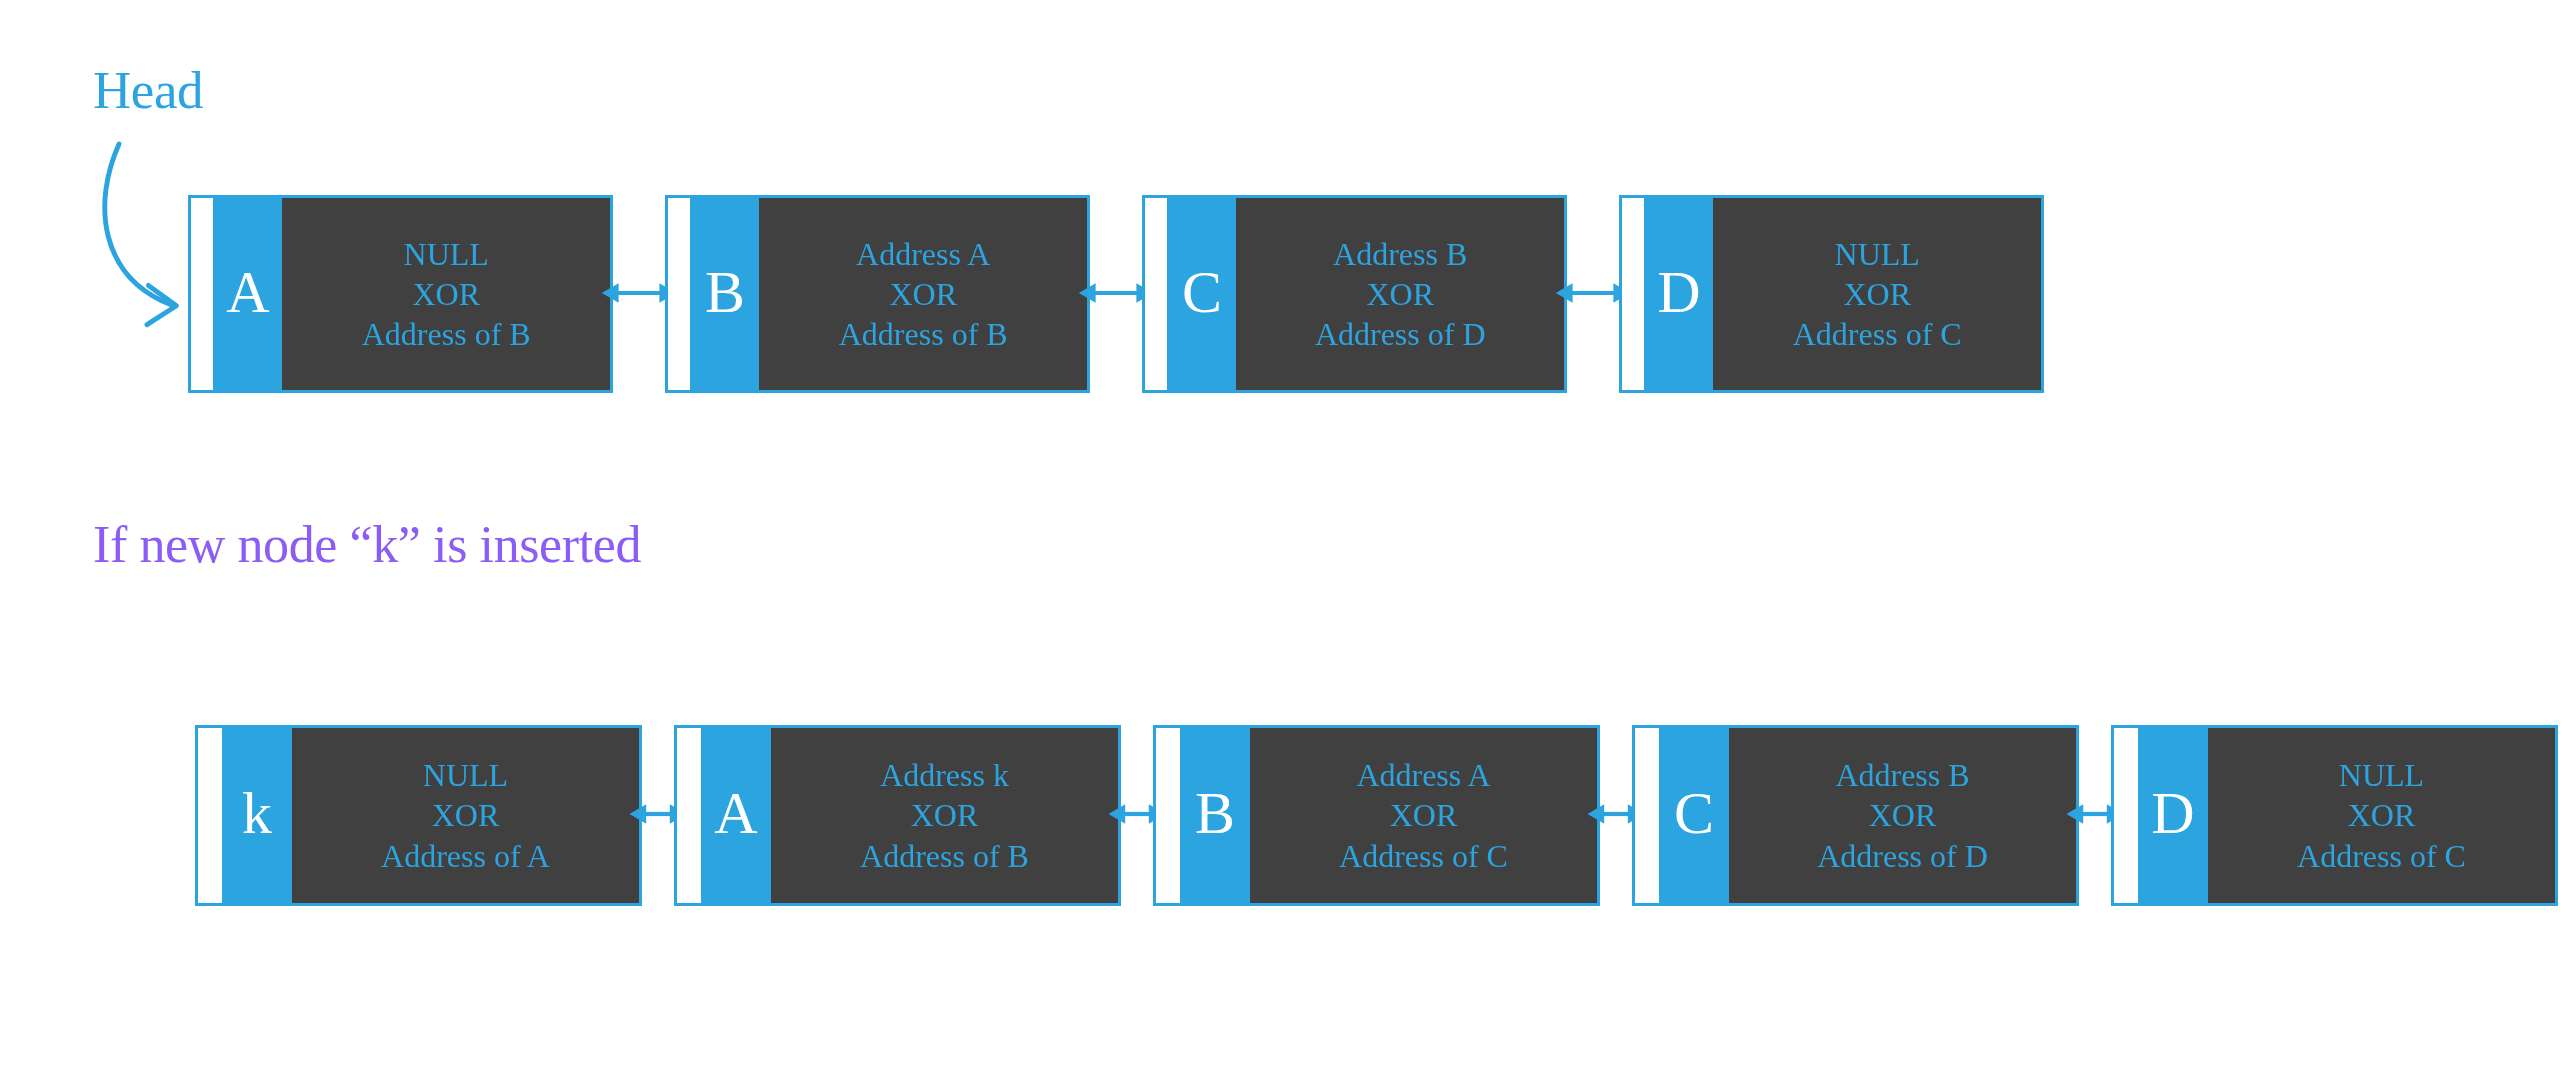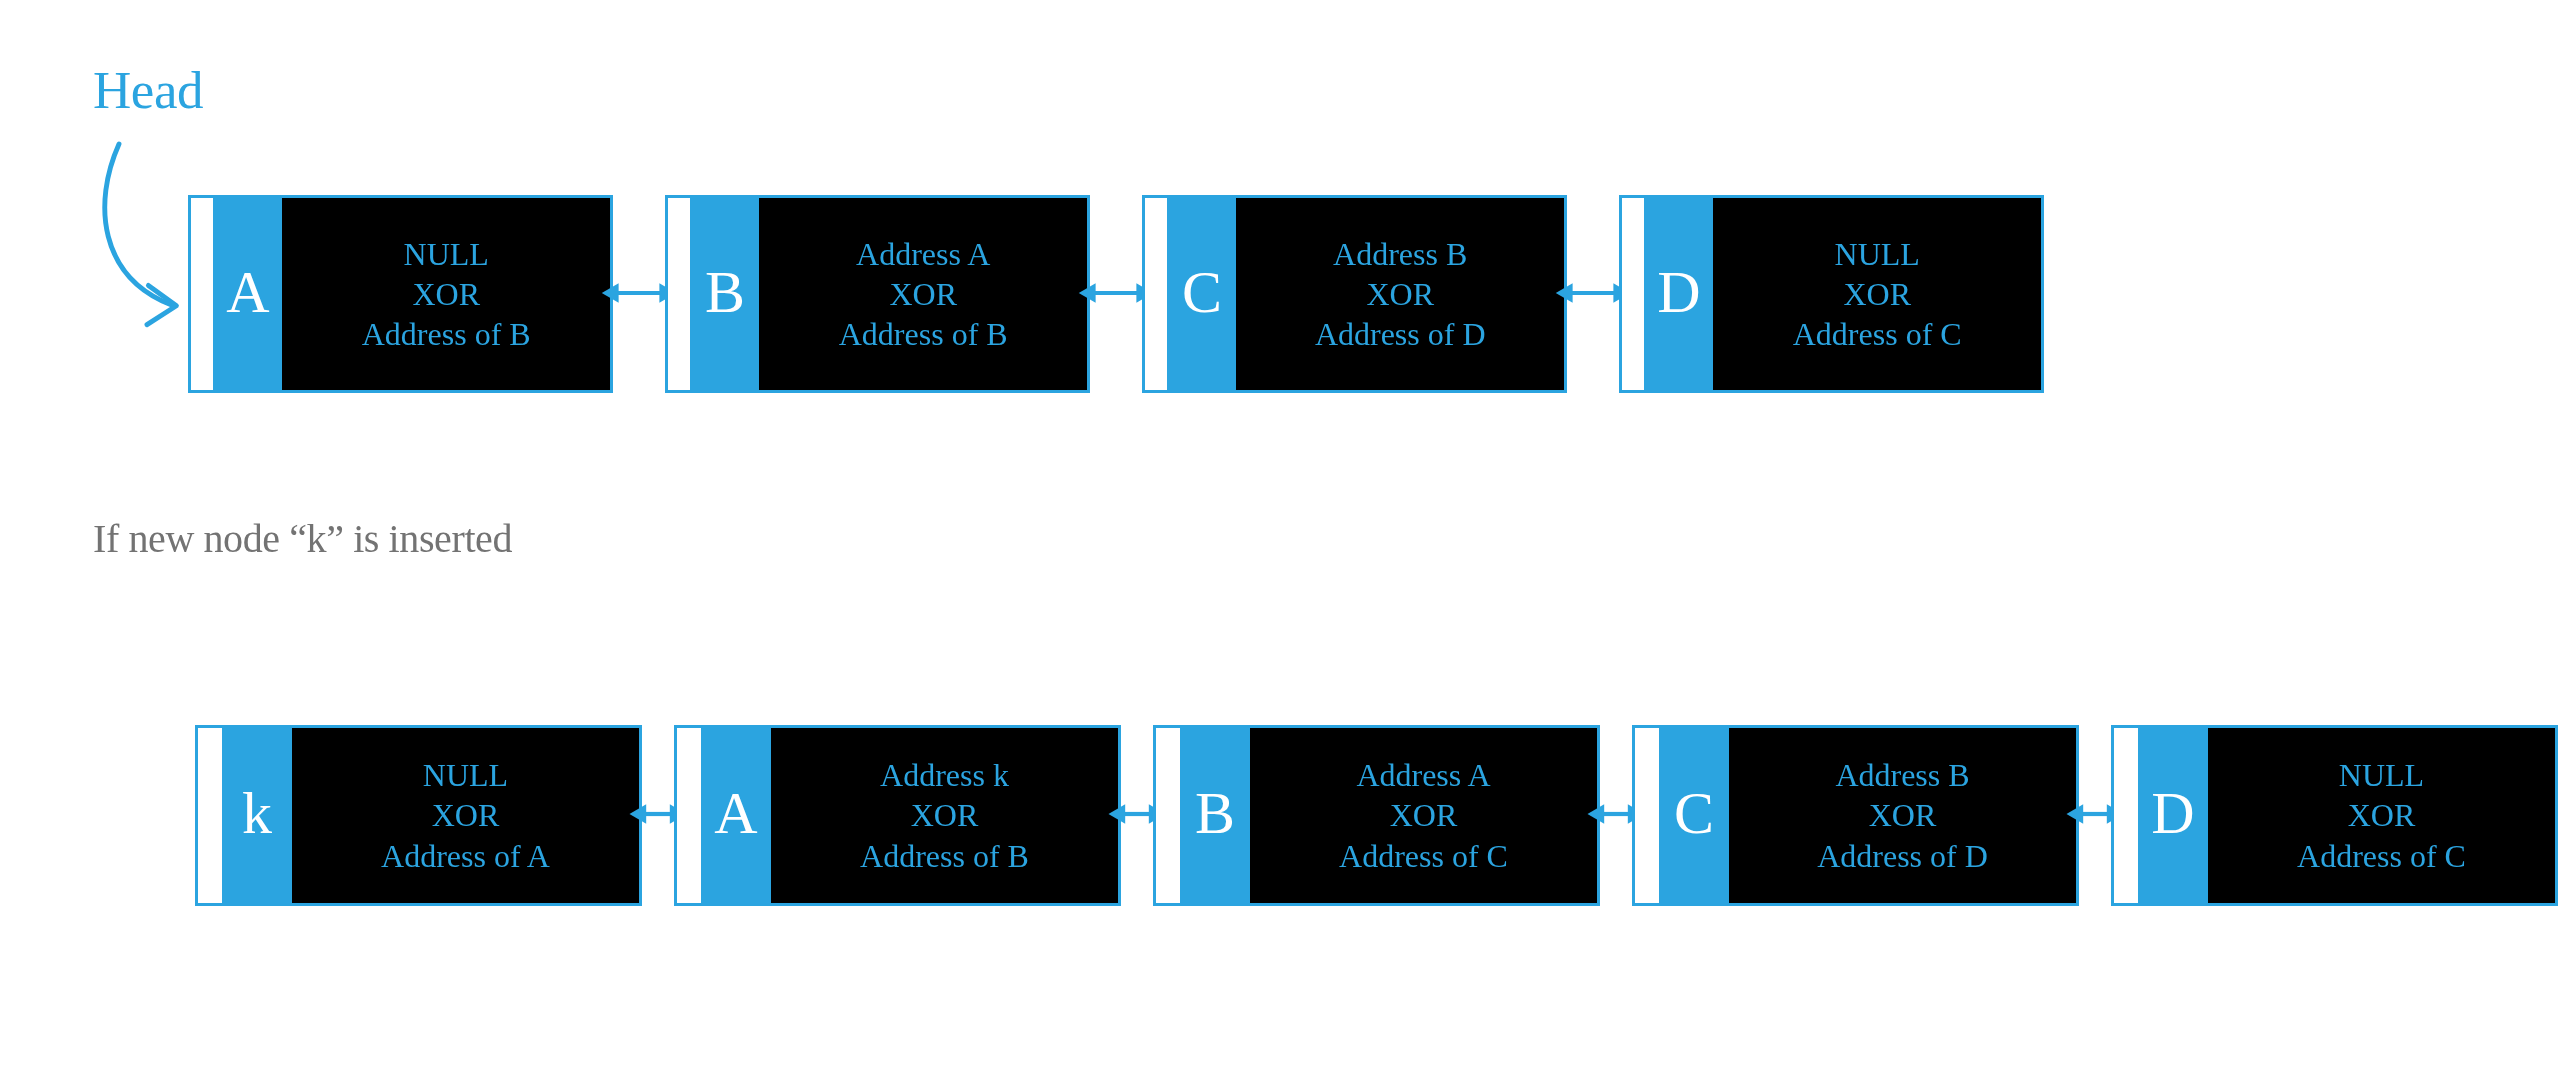--- a/index.html
+++ b/index.html
@@ -40,23 +40,23 @@
     width: 161px;
     height: 203px;
     pointer-events: none;
   }
 
   
   .section-caption {
     position: absolute;
     left: 93px;
     top: 519px;
-    font-size: 40px;
+    font-size: 52px;
     line-height: 1;
-    color: #737373;
+    color: #8b5cf6;
     letter-spacing: -0.4px;
     white-space: nowrap;
     text-align: center;
   }
 
   
   .node-row {
     position: absolute;
     display: flex;
     align-items: flex-start;
@@ -96,21 +96,21 @@
     line-height: 1;
     padding-bottom: 4.2px;
     box-sizing: border-box;
   }
   .row-1 .node-key { width: 69px; }
   .row-2 .node-key { width: 70px; }
 
   
   .node-value {
     flex: 1 1 auto;
-    background: #000000;
+    background: #404040;
     color: #2BA4E0;
     display: flex;
     flex-direction: column;
     align-items: center;
     justify-content: center;
     font-size: 32px;
     line-height: 1.26;
     text-align: center;
     white-space: nowrap;
     box-sizing: border-box;

